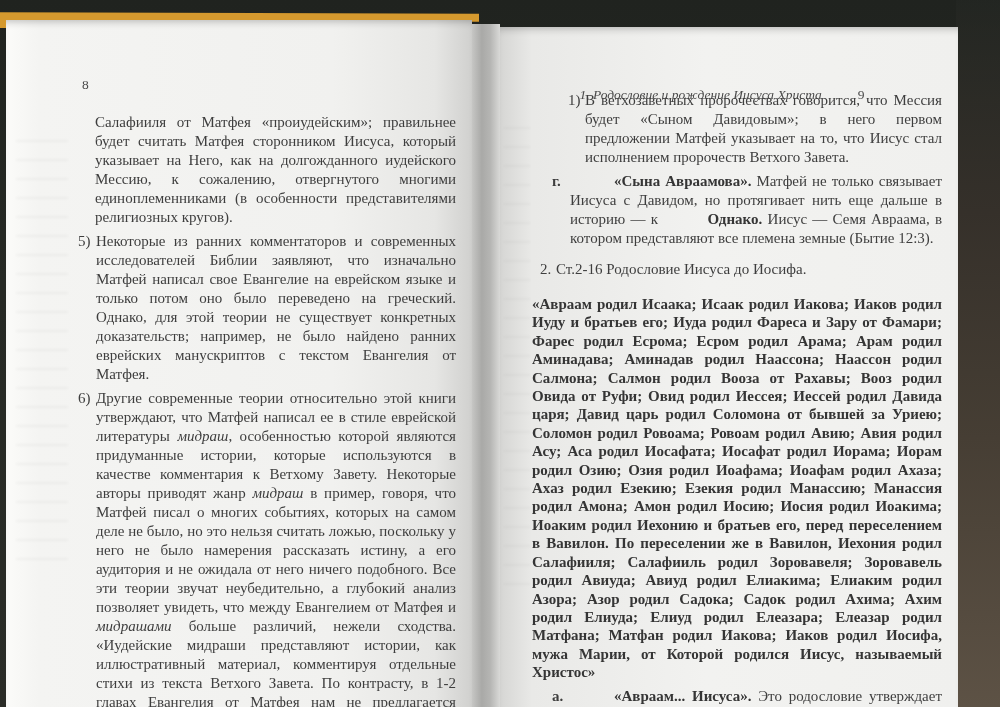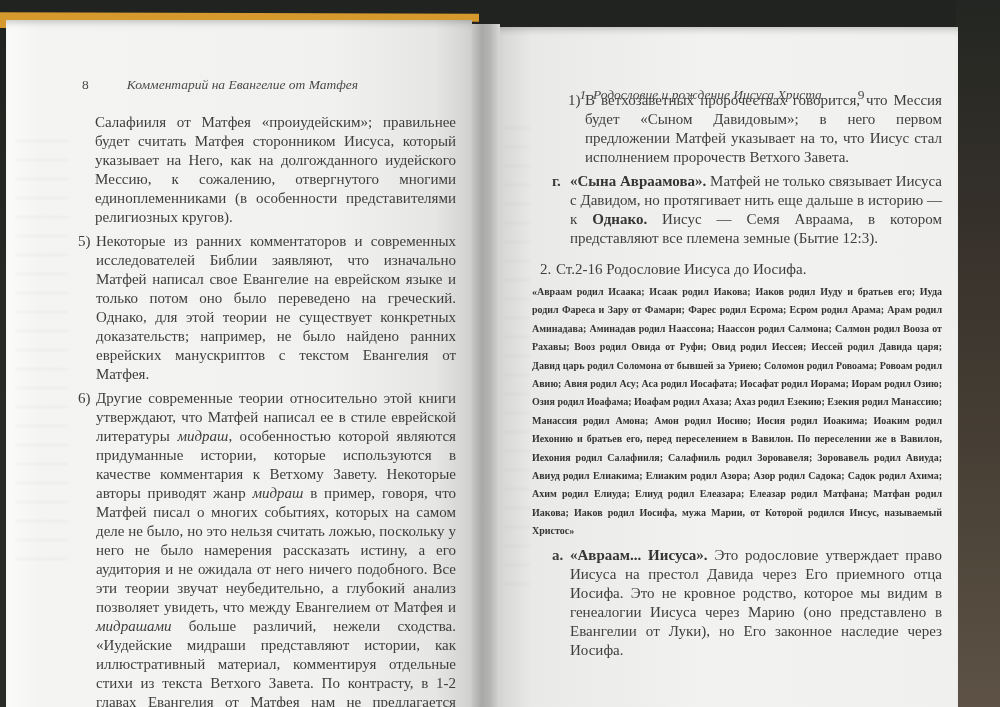--- a/index.html
+++ b/index.html
@@ -29,37 +29,36 @@
   .item .label{flex:0 0 17px;}
   .item .body{flex:1 1 auto;}
   .kind-para{padding-left:17px;}
   .kind-num .label{flex-basis:18px;}
   .rp-text .kind-letter{padding-left:20px;}
   .kind-letter .label{flex-basis:18px;font-weight:bold;}
   .kind-num2{padding-left:8px;margin-top:12px;}
   .kind-num2 .label{flex-basis:16px;}
   .rp-text .kind-subnum{padding-left:36px;margin-top:2px;}
   .kind-subnum .label{flex-basis:17px;}
-  .kind-quote{font-weight:bold;font-size:10px;line-height:18.4px;margin-top:4px;color:#353535;}
-  .b{font-weight:bold;color:#353535;}
+  .kind-quote{font-weight:bold;font-size:15px;line-height:18.4px;margin-top:16px;color:#353535;}
+  .b{font-weight:bold;color:#353535;margin-left:44px;}
   .i{font-style:italic;}
 </style>
 </head>
 <body>
 
 <div class="scene">
   <div class="bg-right-band"></div>
   <div class="cover-strip"></div>
   <div class="cover-corner"></div>
 
   <div class="page left-page">
     <div class="ghost" style="left:10px;top:120px;width:52px;height:420px;"></div>
     <div class="running lp-running">
       <span class="num">8</span>
-      <span class="title">Комментарий на Евангелие от Матфея</span>
     </div>
     <div class="textcol lp-text" id="lp-items">
         <div class="item kind-para">
           <div class="body"><span>Салафииля от Матфея «проиудейским»; правильнее будет считать Матфея сторонником Иисуса, который указывает на Него, как на долгожданного иудейского Мессию, к сожалению, отвергнутого многими единоплеменниками (в особенности представителями религиозных кругов).</span></div>
         </div>
         <div class="item kind-num">
           <span class="label">5)</span>
           <div class="body"><span>Некоторые из ранних комментаторов и современных исследователей Библии заявляют, что изначально Матфей написал свое Евангелие на еврейском языке и только потом оно было переведено на греческий. Однако, для этой теории не существует конкретных доказательств; например, не было найдено ранних еврейских манускриптов с текстом Евангелия от Матфея.</span></div>
         </div>
         <div class="item kind-num">

